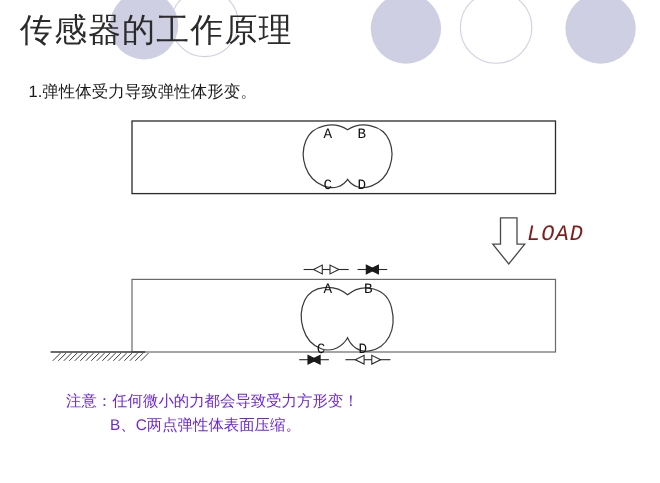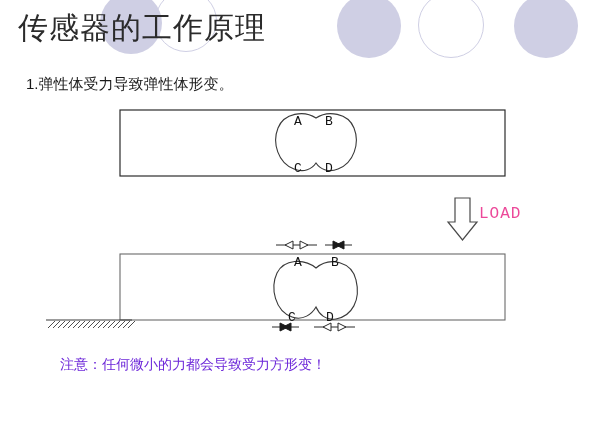--- a/index.html
+++ b/index.html
@@ -76,25 +76,26 @@
     color: #111;
     z-index: 6;
   }
 
   
   #load-label {
     position: absolute;
     left: 479px;
     top: 205px;
     font-family: "Liberation Mono", "DejaVu Sans Mono", monospace;
-    font-size: 16px;
+    font-size: 20px;
     line-height: 18px;
     letter-spacing: 1px;
-    color: #ec4899;
+    color: #7f1d1d;
     z-index: 6;
+    font-style: italic;
   }
 
   
   #note {
     position: absolute;
     left: 60px;
     top: 353px;
     z-index: 5;
   }
   .note-line {
@@ -210,15 +211,16 @@
 
   <div class="pt-label" style="left:294px; top:256px;">A</div>
   <div class="pt-label" style="left:331px; top:256px;">B</div>
   <div class="pt-label" style="left:288px; top:311px;">C</div>
   <div class="pt-label" style="left:326px; top:311px;">D</div>
 
   <div id="load-label">LOAD</div>
 
   <div id="note">
     <div class="note-line">注意：任何微小的力都会导致受力方形变！</div>
+    <div class="note-line note-indent">B、C两点弹性体表面压缩。</div>
   </div>
 
 </div>
 
 </body></html>

